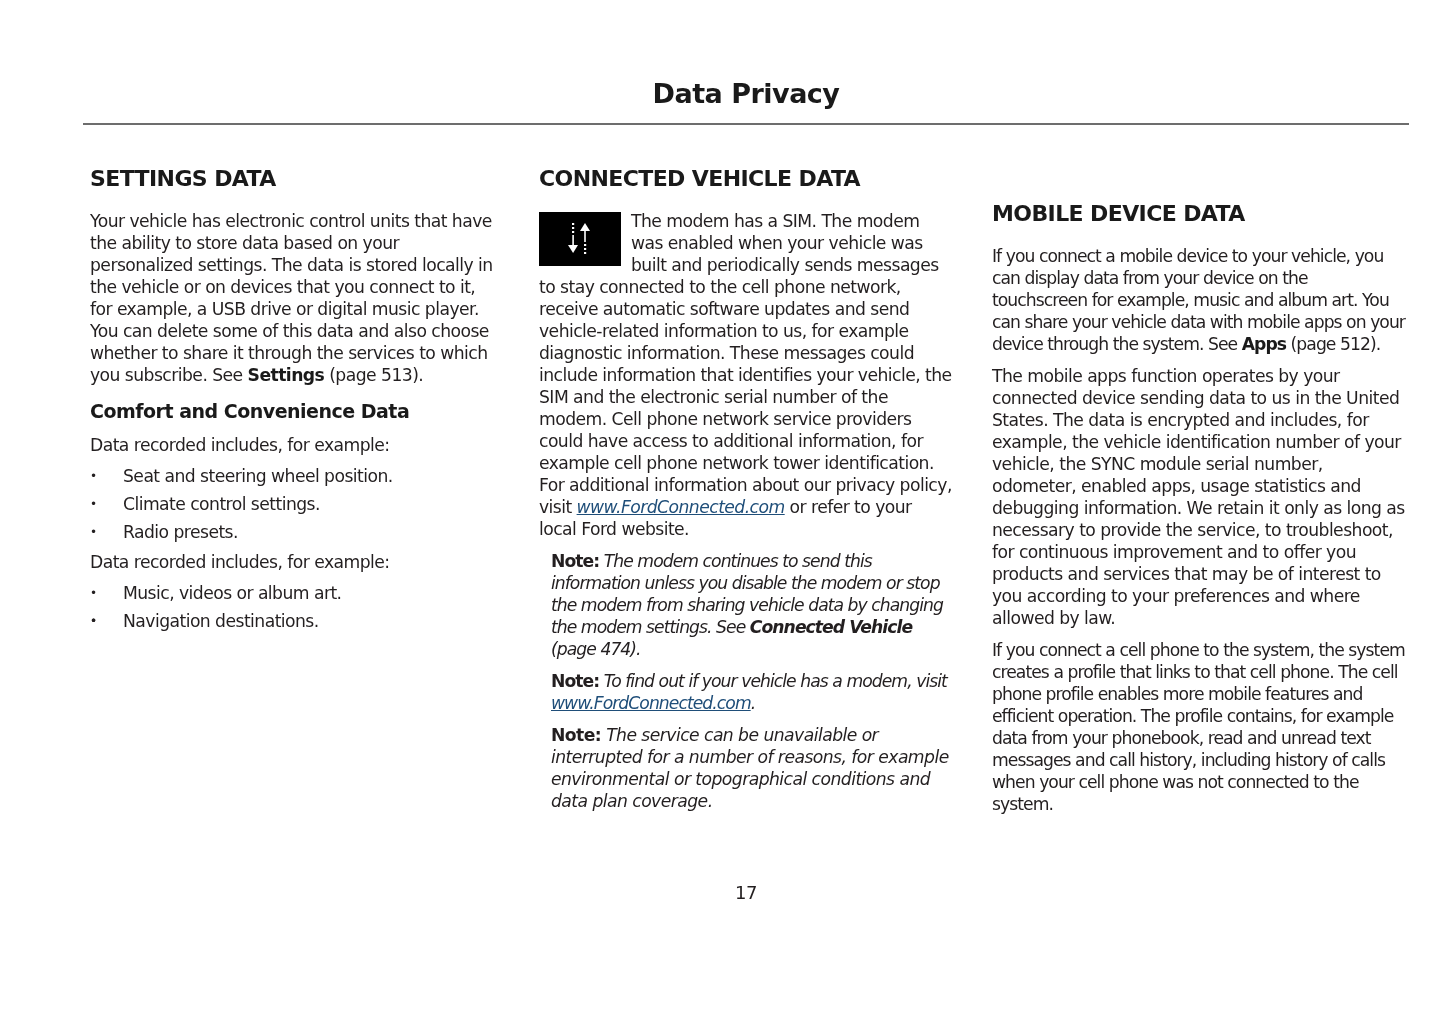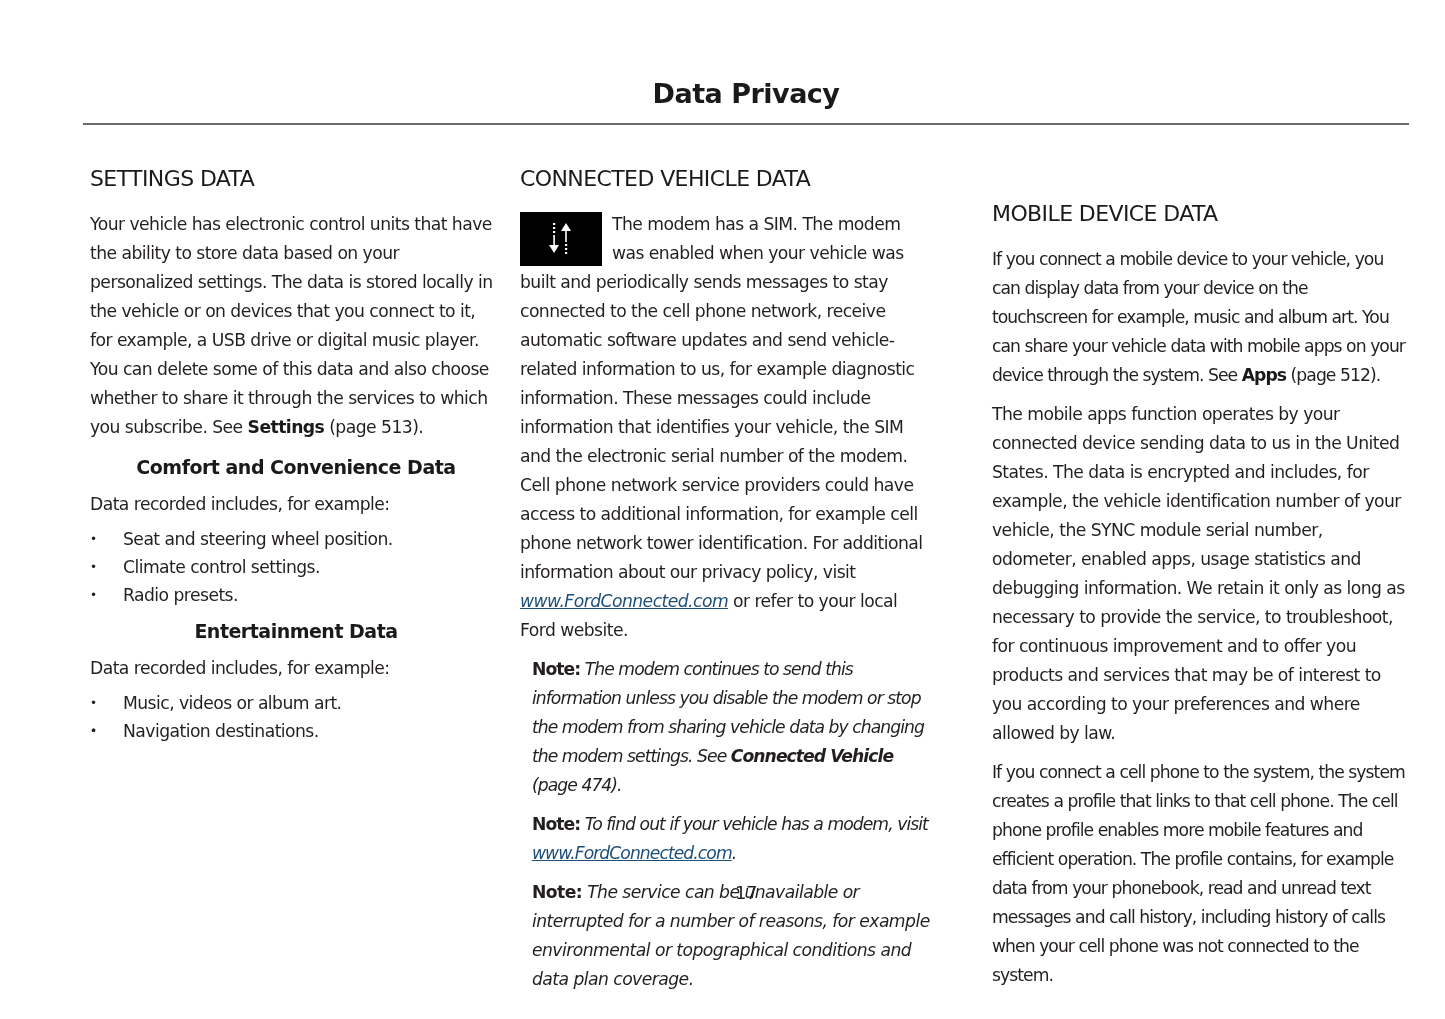--- a/index.html
+++ b/index.html
@@ -34,46 +34,45 @@
       width: 1326px;
       height: 2px;
       background: #6d6d6d;
     }
     .column {
       position: absolute;
       top: 164px;
       width: 412px;
     }
     .col-1 { left: 90px; }
-    .col-2 { left: 520px; width: 414px; }
+    .col-2 { left: 539px; width: 414px; }
     .col-3 { left: 992px; width: 414px; margin-top: 35px; }
 
     .section-heading {
       font-family: "DejaVu Sans", sans-serif;
-      font-weight: normal;
+      font-weight: bold;
       font-size: 22px;
       letter-spacing: -0.6px;
       margin: 0 0 16px 0;
       line-height: 30px;
       color: #1a1a1a;
     }
     .sub-heading {
       font-family: "DejaVu Sans", sans-serif;
       font-weight: bold;
       font-size: 19px;
       letter-spacing: -0.5px;
       margin: 12px 0 10px 0;
       line-height: 26px;
       color: #1a1a1a;
-      text-align: center;
     }
     p, .para {
       font-family: "DejaVu Sans", sans-serif;
       font-size: 17.2px;
-      line-height: 29px;
+      line-height: 22px;
       letter-spacing: -0.55px;
       margin: 0 0 10px 0;
       color: #231f20;
     }
     .tight { letter-spacing: -0.95px; }
     b, .bold { font-weight: bold; color: #1a1a1a; }
     .note { font-style: italic; margin-left: 12px; }
     .note .note-label { font-style: normal; font-weight: bold; }
     .note .note-ref { font-weight: bold; }
     a.link {
@@ -135,21 +134,20 @@
   <p><span>Your vehicle has electronic control units that have the ability to store data based on your personalized settings. The data is stored locally in the vehicle or on devices that you connect to it, for example, a USB drive or digital music player. You can delete some of this data and also choose whether to share it through the services to which you subscribe.</span> <span>See</span> <b>Settings</b> <span>(page 513).</span></p>
 
   <h3 class="sub-heading">Comfort and Convenience Data</h3>
   <p>Data recorded includes, for example:</p>
   <ul class="bullets">
     <li><span class="bullet">•</span><span>Seat and steering wheel position.</span></li>
     <li><span class="bullet">•</span><span>Climate control settings.</span></li>
     <li><span class="bullet">•</span><span>Radio presets.</span></li>
   </ul>
 
-  <h3 class="sub-heading">Entertainment Data</h3>
   <p>Data recorded includes, for example:</p>
   <ul class="bullets">
     <li><span class="bullet">•</span><span>Music, videos or album art.</span></li>
     <li style="padding-right:40px;"><span class="bullet">•</span></li>
     <li><span class="bullet">•</span><span>Navigation destinations.</span></li>
   </ul>
 </div>
 
 <div class="column col-2">
   <h2 class="section-heading">CONNECTED VEHICLE DATA</h2>

